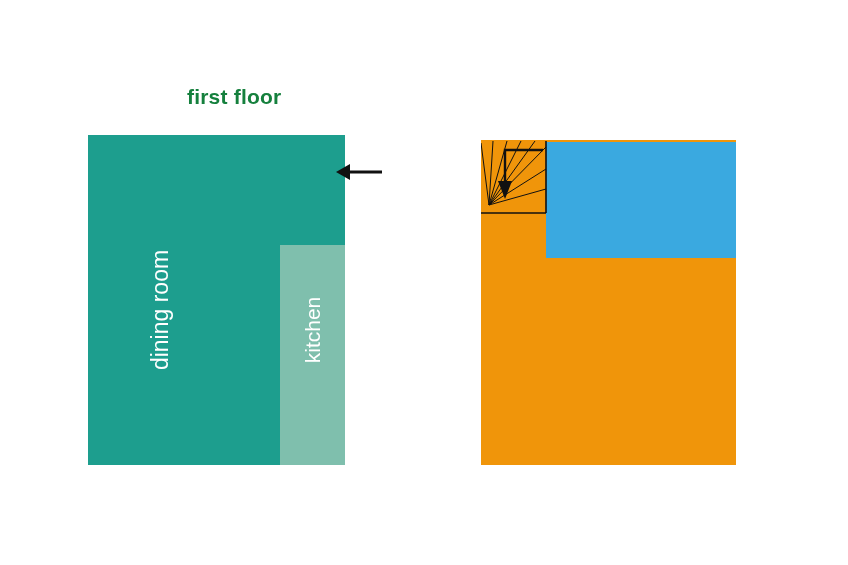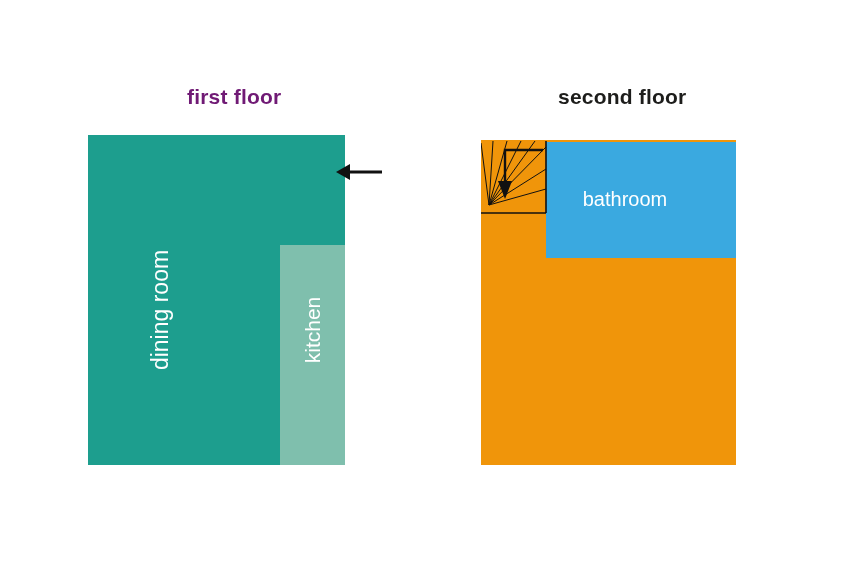--- a/index.html
+++ b/index.html
@@ -39,44 +39,42 @@
 
   .icon-wrap { position: absolute; line-height: 0; }
 
   svg { display: block; }
 </style>
 </head>
 <body>
 
 <div class="canvas">
 
-  <h2 class="floor-title" style="left: 187px; top: 85px; color: #701a75;">first floor</h2>
+  <h2 class="floor-title" style="left: 187px; top: 85px; color: #15803d;">first floor</h2>
 
   <div class="room" style="left: 88px; top: 135px; width: 257px; height: 330px; background-color: rgb(29, 158, 142);"></div>
 
   <div class="room" style="left: 280px; top: 245px; width: 65px; height: 220px; background-color: rgb(127, 191, 173);"></div>
 
   <span class="room-label vertical" style="left: 160px; top: 310px; font-size: 23px; color: rgb(255, 255, 255);">dining room</span>
 
   <span class="room-label vertical" style="left: 313px; top: 330px; font-size: 21px; color: rgb(255, 255, 255);">kitchen</span>
 
   <span class="icon-wrap" style="left: 330px; top: 159px; color: rgb(17, 17, 17);">
     <svg width="56" height="26" viewBox="0 0 56 26">
       <line x1="52" y1="13" x2="16" y2="13" stroke="currentColor" stroke-width="3"></line>
       <polygon points="6,13 20,5 20,21" fill="currentColor"></polygon>
     </svg>
   </span>
 
-  <h2 class="floor-title" style="left: 558px; top: 85px; color: rgb(29, 29, 27);">second floor</h2>
 
   <div class="room" style="left: 481px; top: 140px; width: 255px; height: 325px; background-color: rgb(240, 149, 10);"></div>
 
   <div class="room" style="left: 546px; top: 142px; width: 190px; height: 116px; background-color: rgb(58, 169, 224);"></div>
 
-  <span class="room-label" style="left: 625px; top: 199px; font-size: 20px; color: rgb(255, 255, 255);">bathroom</span>
 
 
   <span class="icon-wrap" style="left: 481px; top: 141px; color: rgb(17, 17, 17);">
     <svg width="66" height="73" viewBox="0 0 66 73">
 
       <line x1="65" y1="0" x2="65" y2="72" stroke="currentColor" stroke-width="1.6"></line>
       <line x1="0" y1="72" x2="65" y2="72" stroke="currentColor" stroke-width="1.6"></line>
 
       <g stroke="currentColor" stroke-width="1">
         <line x1="8" y1="64" x2="0" y2="2"></line>

